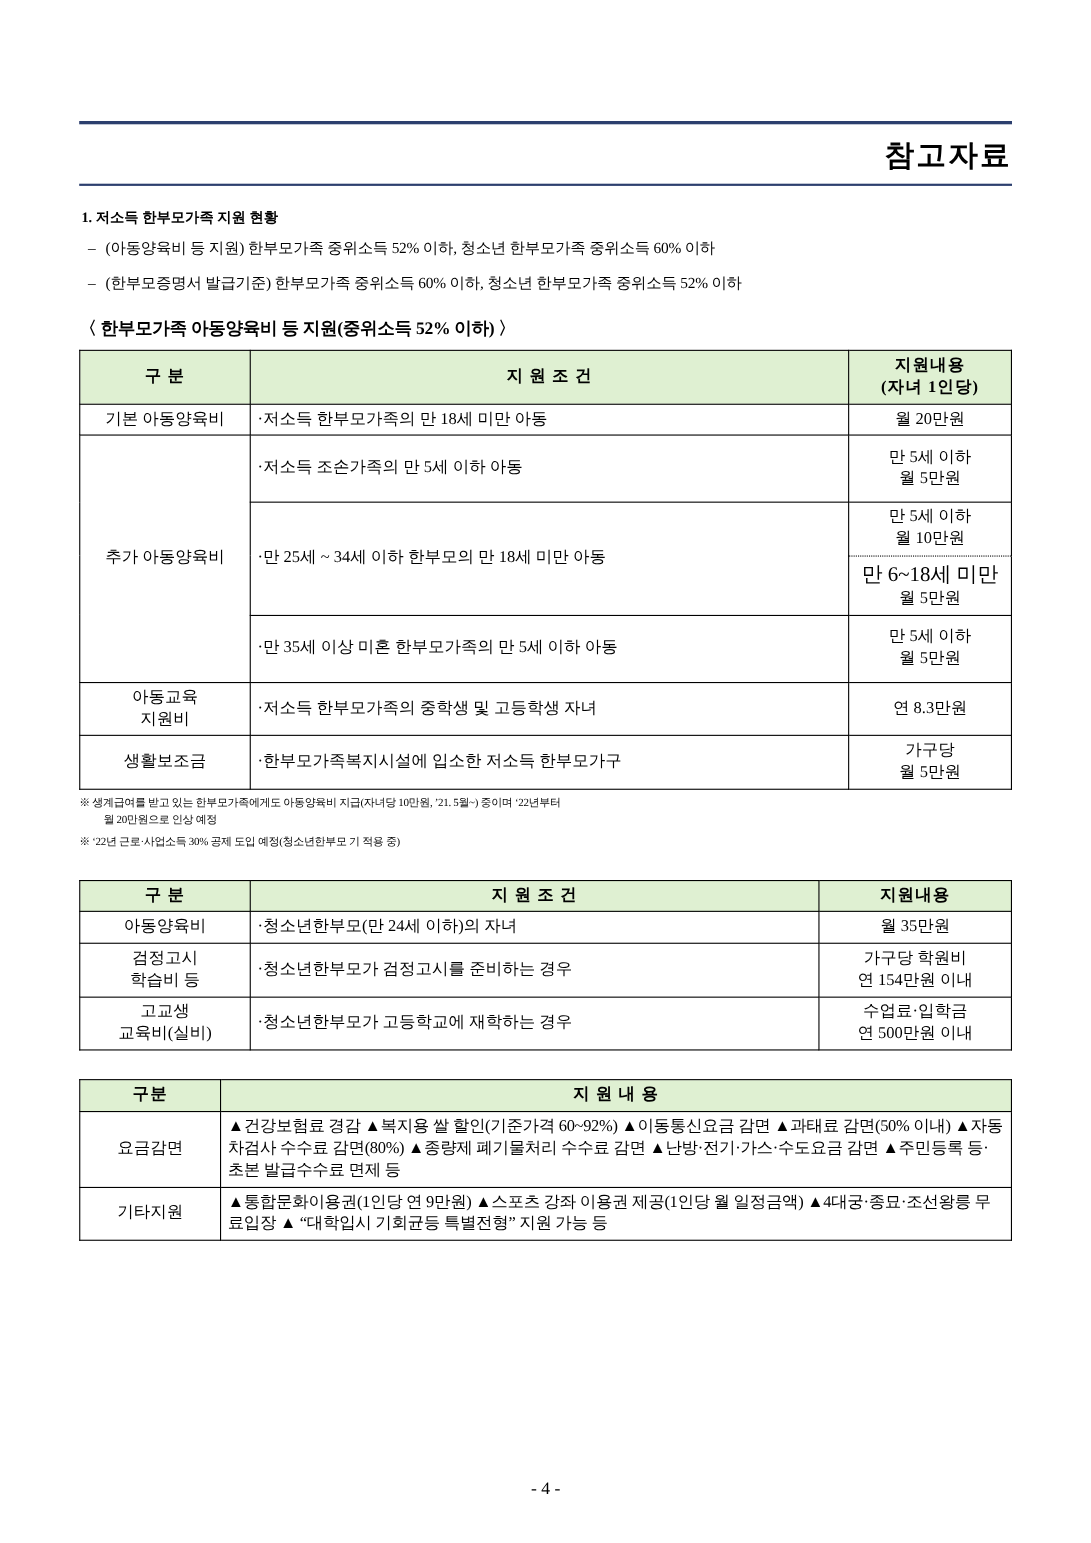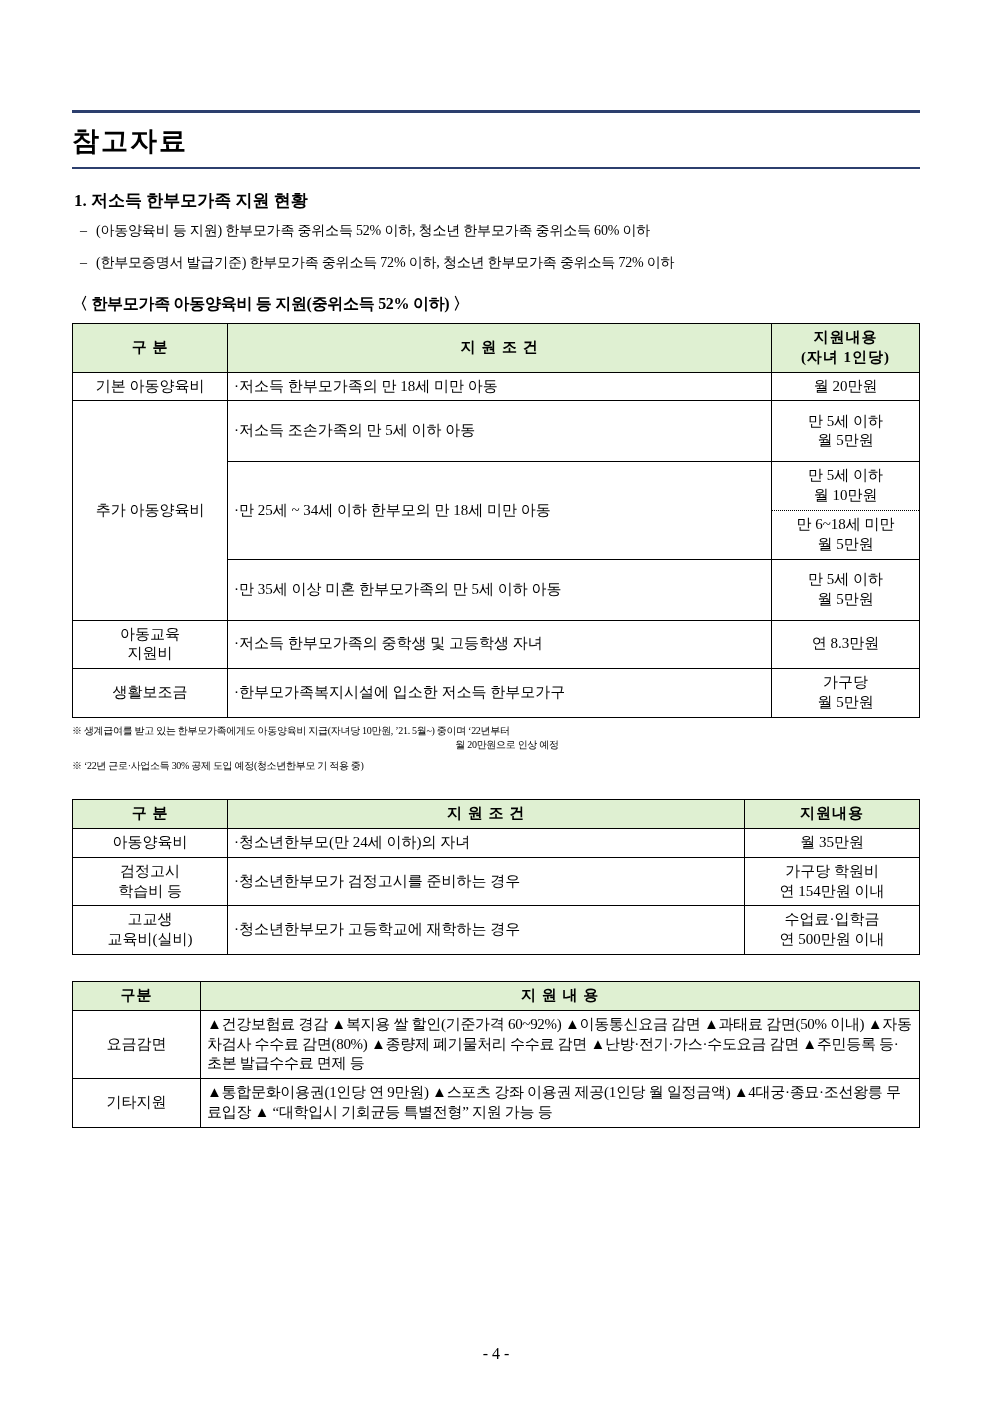--- a/index.html
+++ b/index.html
@@ -23,29 +23,29 @@
   }
   .title-rule-top {
     border-top: 3px solid #2c3f6e;
     margin: 0 0 0 0;
   }
   .title-rule-bottom {
     border-top: 2px solid #2c3f6e;
     margin: 0;
   }
   .doc-title {
-    text-align: left;
+    text-align: right;
     font-size: 27px;
     font-weight: bold;
     letter-spacing: 2px;
     padding: 10px 0 8px 0;
     margin: 0;
   }
   .section-heading {
-    font-size: 17px;
+    font-size: 13px;
     font-weight: bold;
     margin: 20px 0 10px 2px;
   }
   .bullet-line {
     font-size: 14px;
     margin: 0 0 14px 8px;
     letter-spacing: -0.2px;
   }
   .bullet-dash {
     display: inline-block;
@@ -88,21 +88,20 @@
   .dotted-top { border-top: 1px dotted #000 !important; }
   .note {
     font-size: 10px;
     margin: 6px 0 0 0;
     line-height: 1.45;
     letter-spacing: -0.3px;
   }
   .note .note-indent {
     display: block;
     padding-left: 22px;
-    text-align: center;
   }
   .spacer-lg { height: 26px; }
   .footer {
     position: absolute;
     bottom: 40px;
     left: 0;
     width: 992px;
     text-align: center;
     font-size: 16px;
   }
@@ -116,21 +115,21 @@
   <div class="title-rule-top"></div>
   <h1 class="doc-title">참고자료</h1>
   <div class="title-rule-bottom"></div>
 
   <div class="section-heading">1. 저소득 한부모가족 지원 현황</div>
 
   <div class="bullet-line">
     <span class="bullet-dash">–</span><span>(아동양육비 등 지원) 한부모가족 중위소득 52% 이하, 청소년 한부모가족 중위소득 60% 이하</span>
   </div>
   <div class="bullet-line">
-    <span class="bullet-dash">–</span><span>(한부모증명서 발급기준) 한부모가족 중위소득 72% 이하, 청소년 한부모가족 중위소득 72% 이하</span>
+    <span class="bullet-dash">–</span><span>(한부모증명서 발급기준) 한부모가족 중위소득 60% 이하, 청소년 한부모가족 중위소득 52% 이하</span>
   </div>
 
   <div class="table-caption">〈 한부모가족 아동양육비 등 지원(중위소득 52% 이하) 〉</div>
 
   <table class="data">
     <colgroup>
       <col style="width:155px">
       <col>
       <col style="width:148px">
     </colgroup>
@@ -160,21 +159,21 @@
       </tr>
       <tr>
         <td class="c-left" rowspan="2" style="height:78px">·만 25세 ~ 34세 이하 한부모의 만 18세 미만 아동</td>
         <td class="c-center dotted-bottom">
           <div>만  5세 이하</div>
           <div>월 10만원</div>
         </td>
       </tr>
       <tr>
         <td class="c-center dotted-top">
-          <div class="nowrap" style="font-size:15px">만  6~18세 미만</div>
+          <div class="nowrap" style="font-size:19px">만  6~18세 미만</div>
           <div>월 5만원</div>
         </td>
       </tr>
       <tr>
         <td class="c-left" style="height:52px">·만 35세 이상 미혼 한부모가족의 만 5세 이하 아동</td>
         <td class="c-center">
           <div>만 5세 이하</div>
           <div>월 5만원</div>
         </td>
       </tr>

